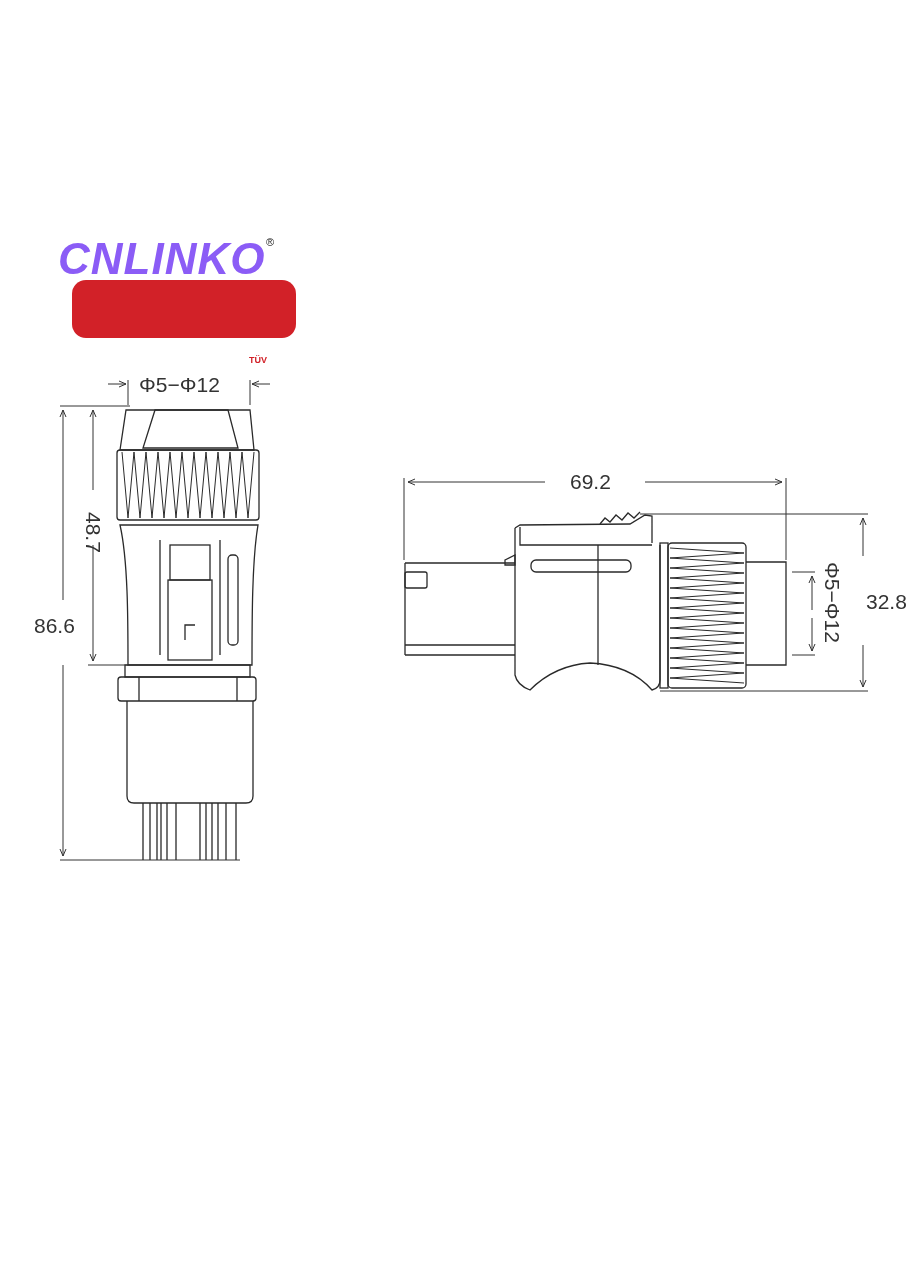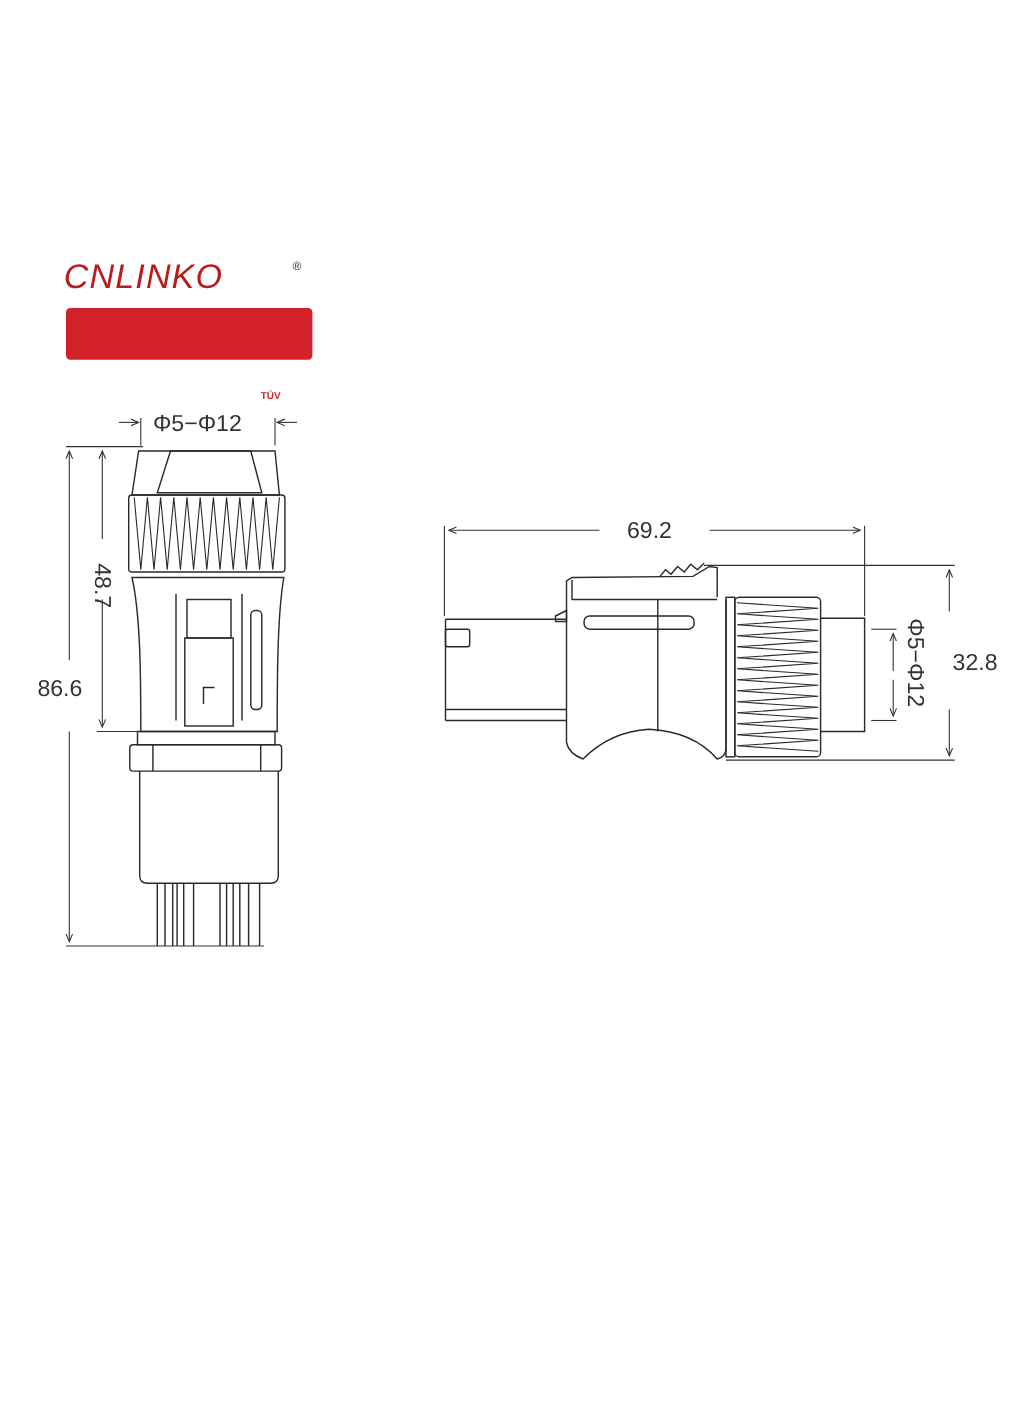--- a/index.html
+++ b/index.html
@@ -1,20 +1,20 @@
 <!DOCTYPE html>
 <html><head>
 <meta charset="utf-8">
 <style>
   html, body { margin:0; padding:0; background:#ffffff; }
   body { width:920px; height:1280px; position:relative; overflow:hidden; font-family:"Liberation Sans", sans-serif; }
   .logo { position:absolute; left:56px; top:232px; width:224px; height:106px; }
-  .logo-text { position:absolute; left:2px; top:2px; font-family:"Liberation Sans", sans-serif; font-style:italic; font-weight:normal; font-size:31px; color:#b91c1c; letter-spacing:1px; }
+  .logo-text { position:absolute; left:2px; top:2px; font-family:"Liberation Sans", sans-serif; font-style:italic; font-weight:bold; font-size:44px; color:#8b5cf6; letter-spacing:1px; }
   .logo-reg { position:absolute; left:210px; top:4px; font-size:11px; color:#222; }
-  .logo-band { position:absolute; left:4px; top:48px; width:224px; height:47px; background:#d22128; border-radius:4px; }
+  .logo-band { position:absolute; left:16px; top:48px; width:224px; height:58px; background:#d22128; border-radius:14px; }
   .cert-row { position:absolute; left:24px; top:66px; display:flex; gap:6px; align-items:center; }
   .cert { width:28px; height:28px; border:2px solid #fff; border-radius:50%; color:#fff; font-size:9px; font-weight:bold; display:flex; align-items:center; justify-content:center; box-sizing:border-box; }
   .cert.ce { border:none; font-size:22px; font-weight:normal; width:40px; }
   .cert.tuv { border-radius:6px; background:#fff; color:#d22128; }
   svg { position:absolute; left:0; top:0; }
   .dim { font-family:"Liberation Sans", sans-serif; fill:#333; font-size:21px; }
 </style>
 </head>
 <body>
 

